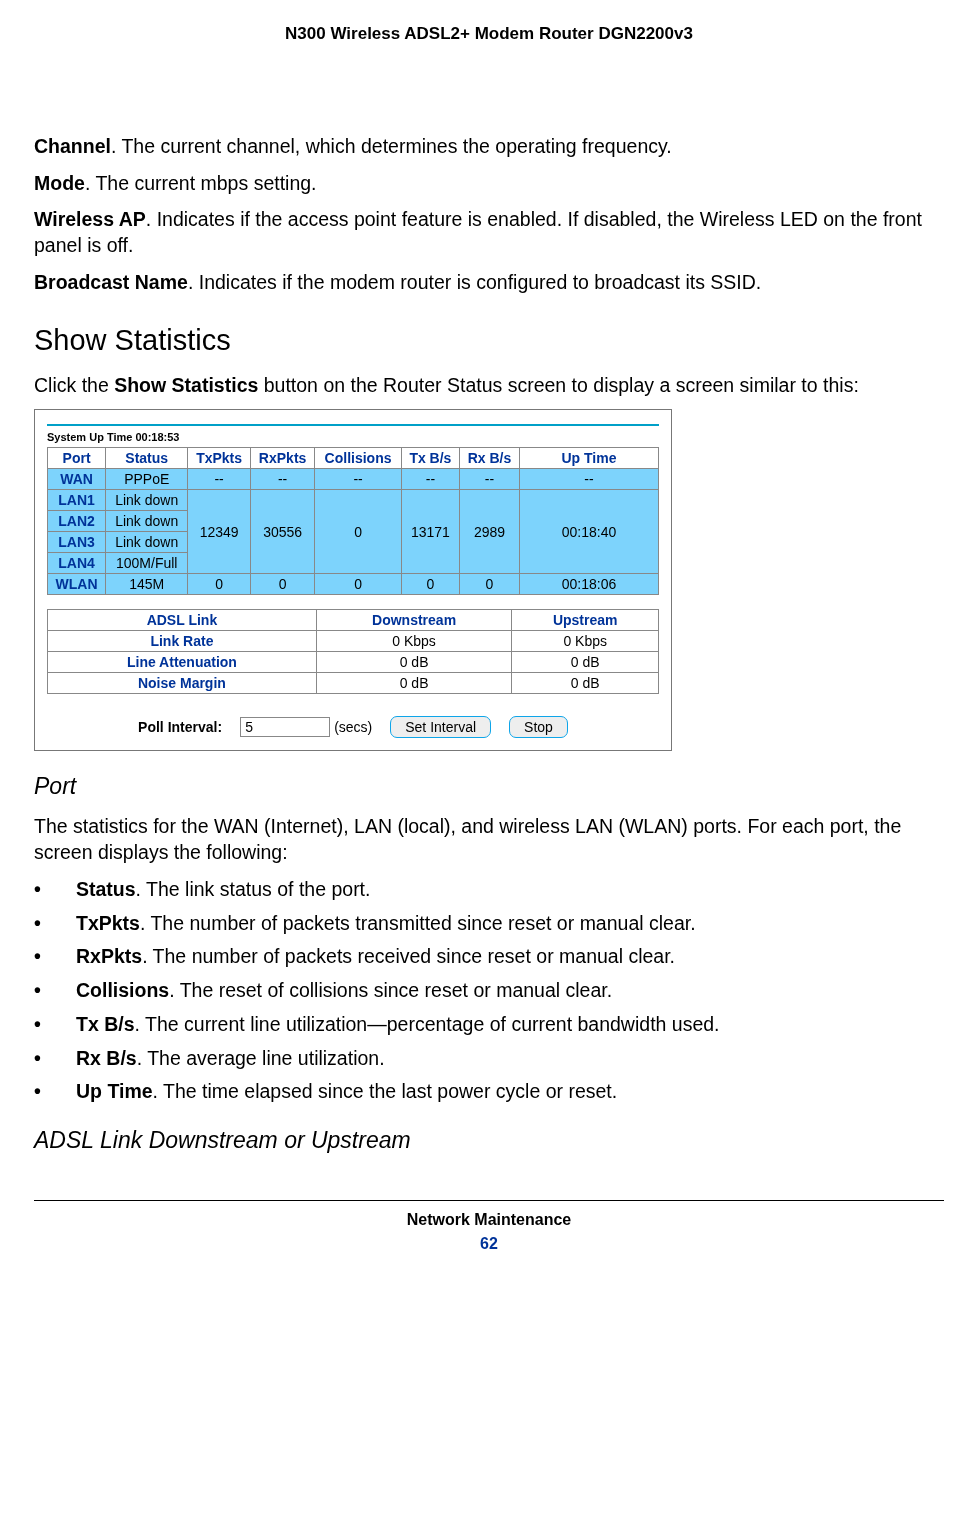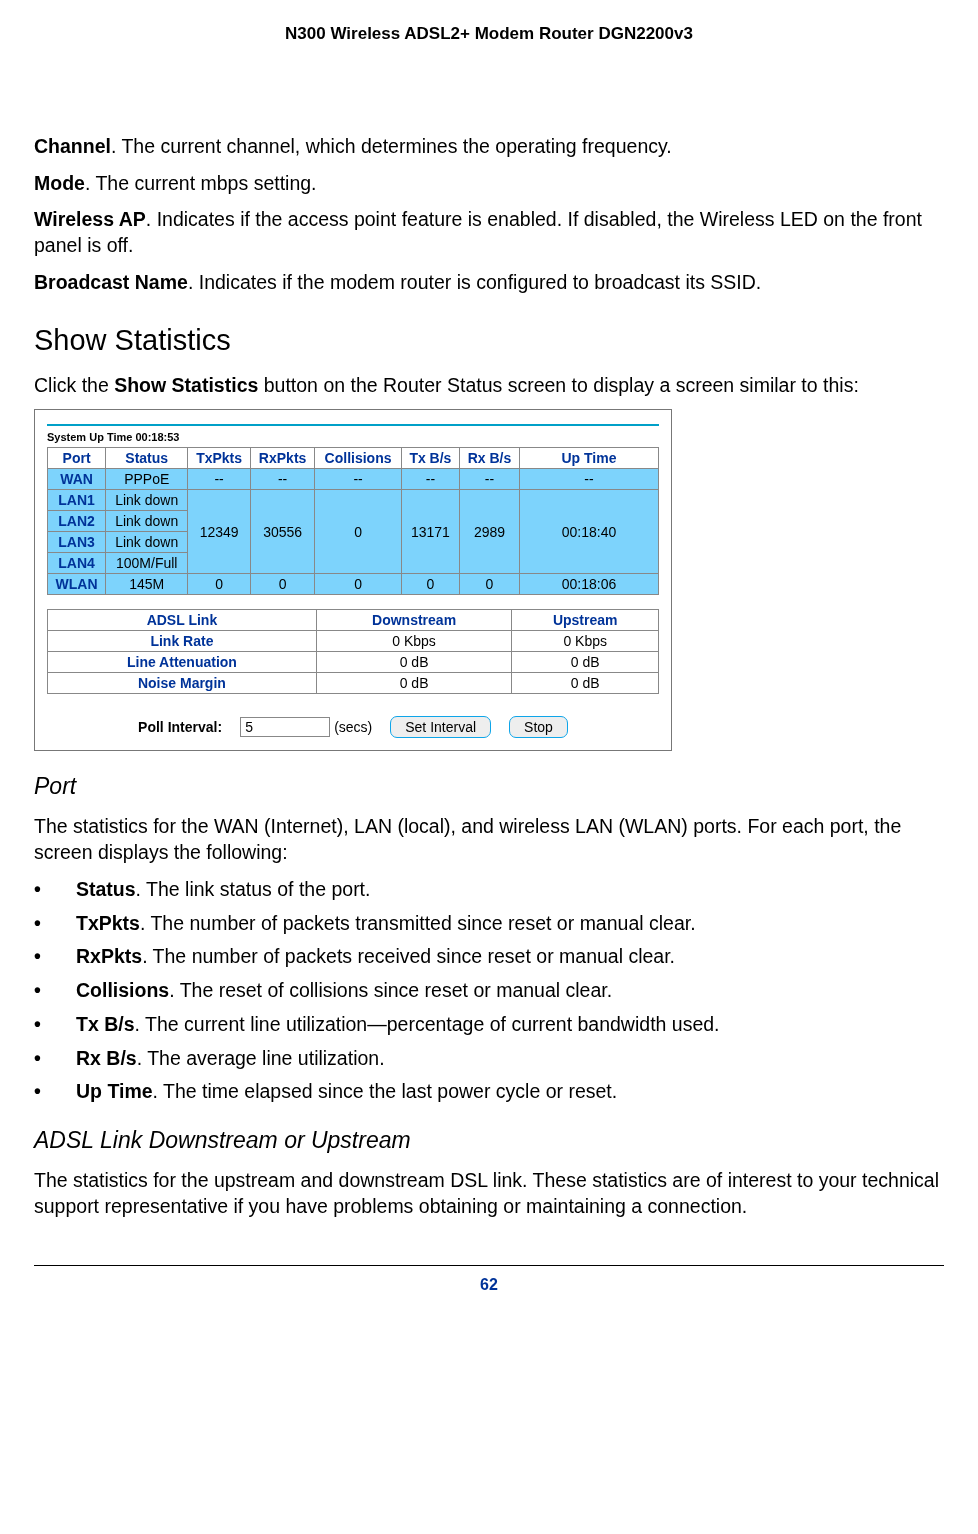--- a/index.html
+++ b/index.html
@@ -286,19 +286,19 @@
       <li><span class="dot">•</span><b>Status</b><span>. The link status of the port.</span></li>
       <li><span class="dot">•</span><b>TxPkts</b><span>. The number of packets transmitted since reset or manual clear.</span></li>
       <li><span class="dot">•</span><b>RxPkts</b><span>. The number of packets received since reset or manual clear.</span></li>
       <li><span class="dot">•</span><b>Collisions</b><span>. The reset of collisions since reset or manual clear.</span></li>
       <li><span class="dot">•</span><b>Tx B/s</b><span>. The current line utilization—percentage of current bandwidth used.</span></li>
       <li><span class="dot">•</span><b>Rx B/s</b><span>. The average line utilization.</span></li>
       <li><span class="dot">•</span><b>Up Time</b><span>. The time elapsed since the last power cycle or reset.</span></li>
     </ul>
 
     <h3>ADSL Link Downstream or Upstream</h3>
-    <p>The statistics for the upstream and downstream DSL link. These statistics are of interest to your technical support representative if you have problems obtaining or maintaining a connection.</p>
 
   </div>
 
   <hr class="footer-sep">
+  <div class="footer">Network Maintenance</div>
   <div class="pagenum">62</div>
 </div>
 
 </body></html>

